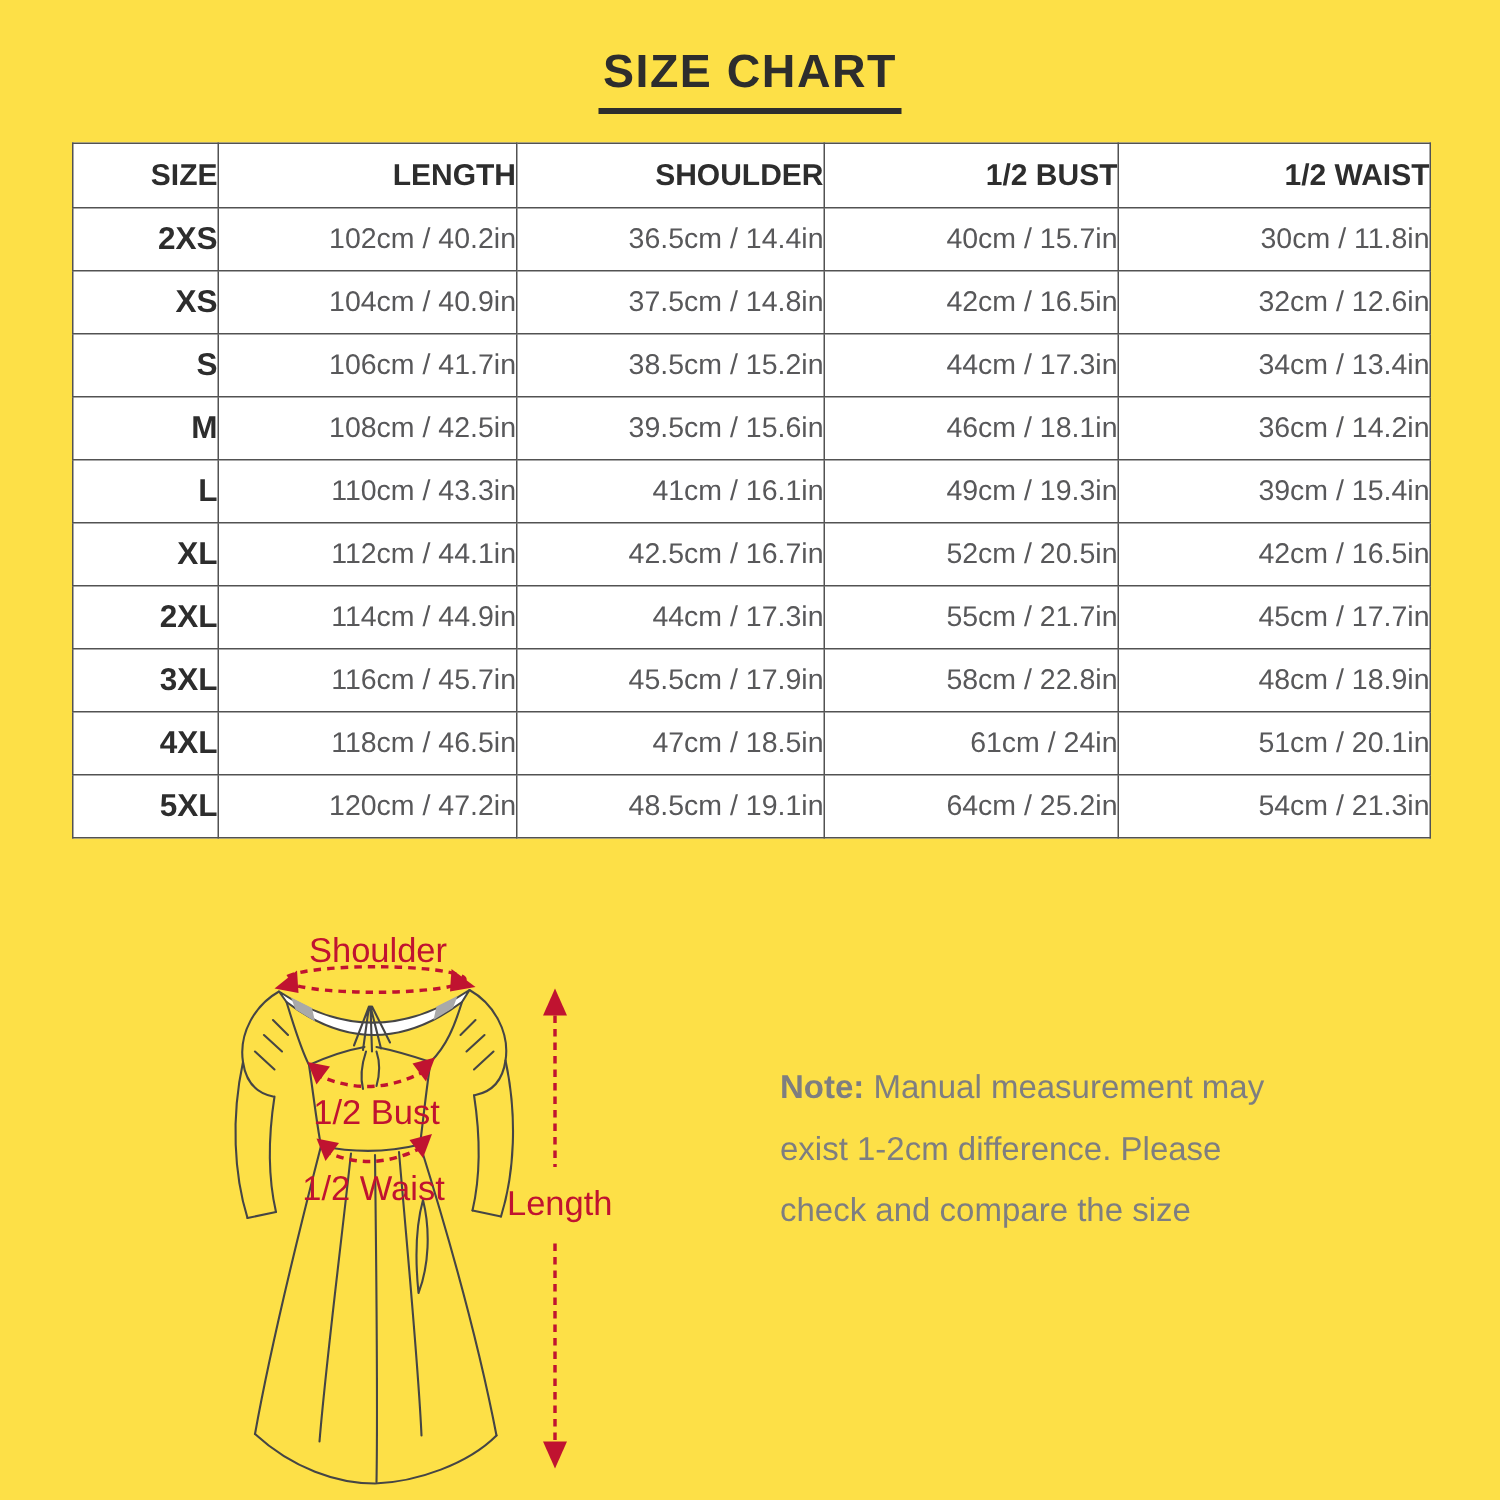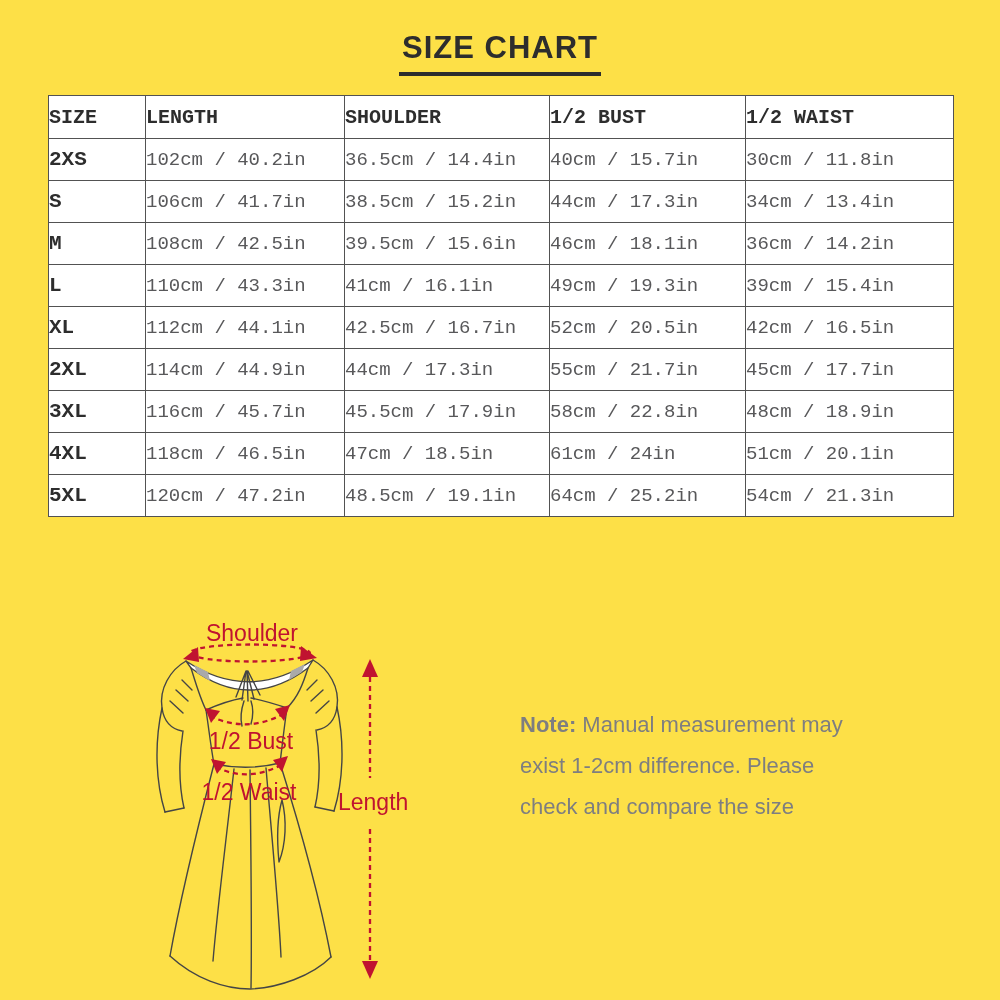--- a/index.html
+++ b/index.html
@@ -9,22 +9,22 @@
   .stage { position: relative; width: 1000px; height: 1000px; background: #fde047; }
 
   
   .title { position: absolute; top: 30px; left: 50%; transform: translateX(-50%);
     font-size: 31px; font-weight: bold; letter-spacing: 1px; color: var(--ink);
     border-bottom: 4px solid var(--ink); padding: 0 3px 6px 3px; white-space: nowrap; }
 
   
   .size-table { position: absolute; left: 48px; top: 95px; width: 905px;
     border-collapse: collapse; table-layout: fixed; background: #fff; }
-  .size-table th, .size-table td { border: 1px solid var(--border); text-align: left;
-    vertical-align: middle; height: 42px; overflow: hidden; white-space: nowrap; font-family: Liberation Mono, monospace; }
+  .size-table th, .size-table td { border: 1px solid var(--border); text-align: right;
+    vertical-align: middle; height: 42px; overflow: hidden; white-space: nowrap; }
   .size-table th { font-size: 20px; font-weight: bold; color: var(--ink); height: 43px; }
   .size-table td { font-size: 19px; color: var(--cell); font-weight: normal; }
   .size-table td.size-col { font-size: 21px; font-weight: bold; color: var(--ink); }
 
   
   .diagram { position: absolute; left: 100px; top: 612px; width: 400px; height: 385px; }
   .dress-line { fill: none; stroke: #454545; stroke-width: 1.4;
     stroke-linecap: round; stroke-linejoin: round; }
   .dress-fill { fill: #ffffff; stroke: #454545; stroke-width: 1.4; stroke-linejoin: round; }
   .band-shade { fill: #a9a9a9; stroke: none; }
@@ -63,20 +63,27 @@
     </thead>
     <tbody>
         <tr>
           <td class="size-col">2XS</td>
           <td>102cm / 40.2in</td>
           <td>36.5cm / 14.4in</td>
           <td>40cm / 15.7in</td>
           <td>30cm / 11.8in</td>
         </tr>
         <tr>
+          <td class="size-col">XS</td>
+          <td>104cm / 40.9in</td>
+          <td>37.5cm / 14.8in</td>
+          <td>42cm / 16.5in</td>
+          <td>32cm / 12.6in</td>
+        </tr>
+        <tr>
           <td class="size-col">S</td>
           <td>106cm / 41.7in</td>
           <td>38.5cm / 15.2in</td>
           <td>44cm / 17.3in</td>
           <td>34cm / 13.4in</td>
         </tr>
         <tr>
           <td class="size-col">M</td>
           <td>108cm / 42.5in</td>
           <td>39.5cm / 15.6in</td>

